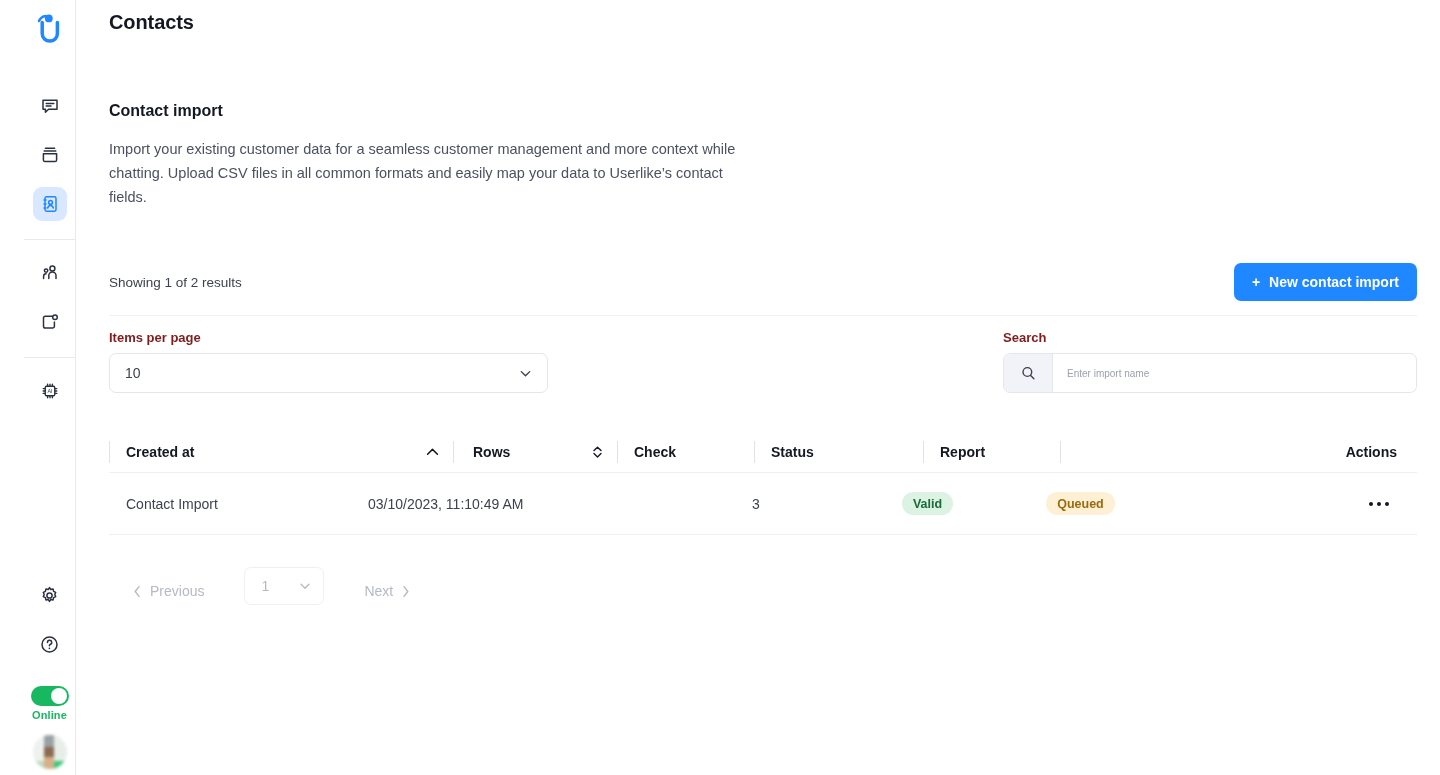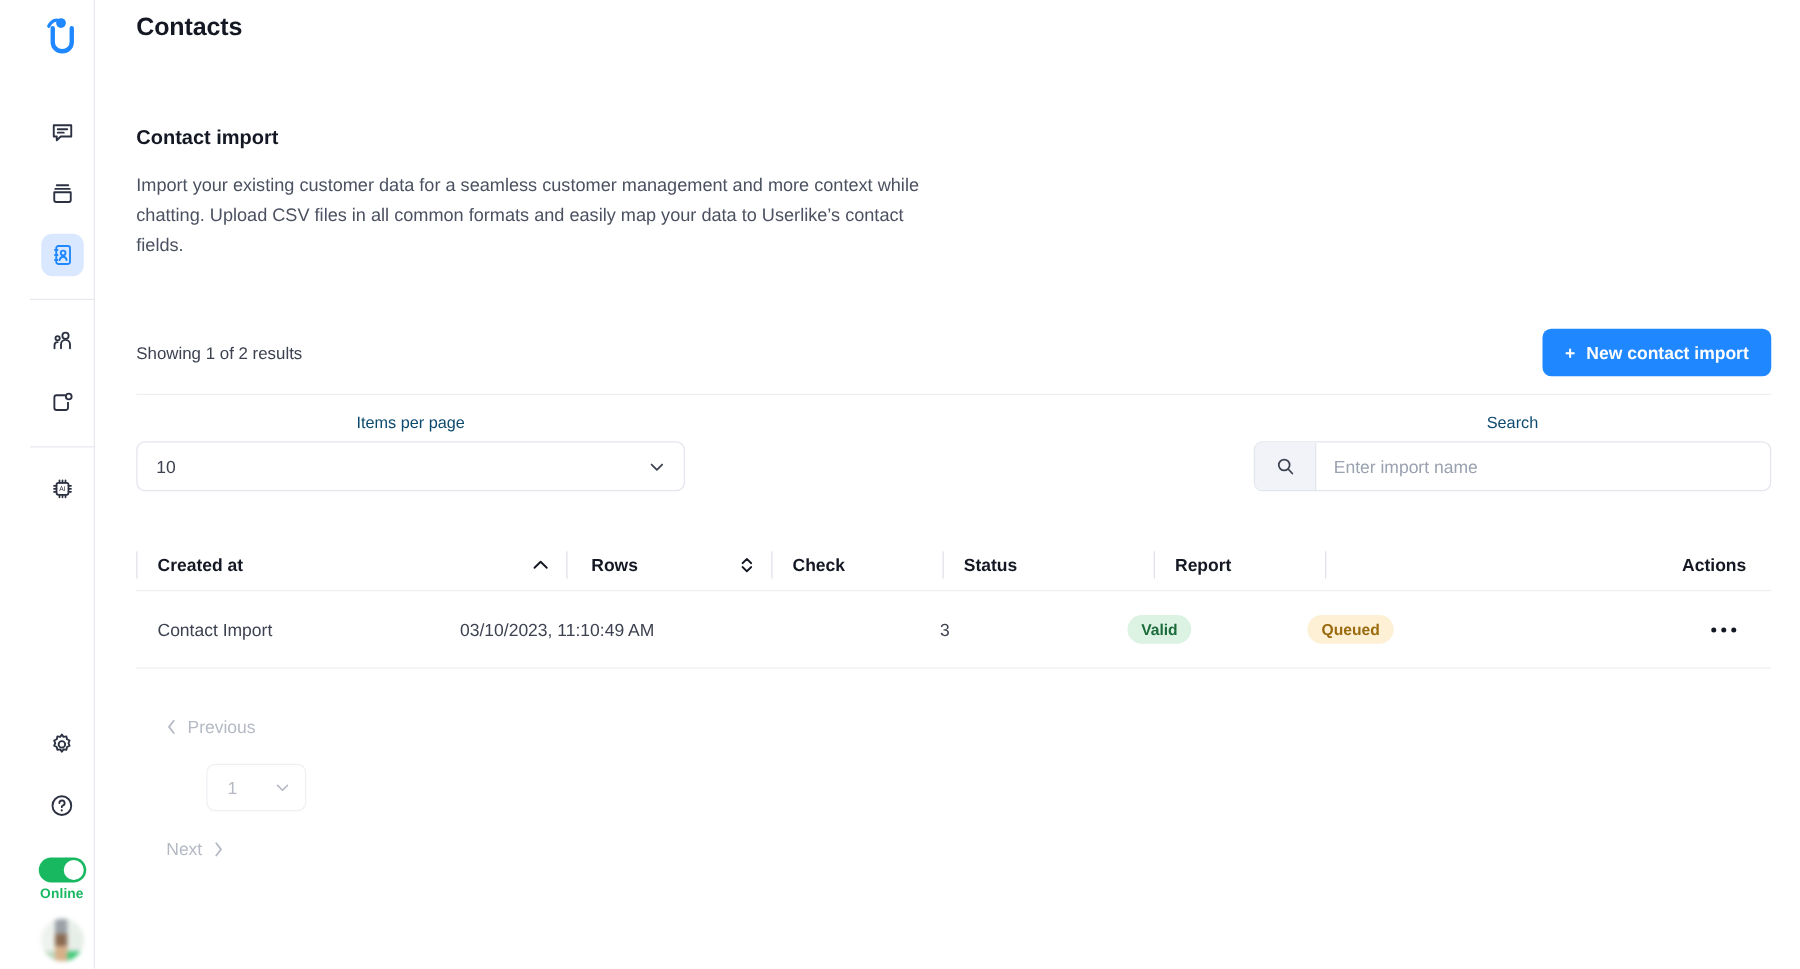--- a/index.html
+++ b/index.html
@@ -71,38 +71,38 @@
     display: inline-flex; align-items: center; gap: 9px; cursor: pointer;
   }
   .btn-primary .plus { font-size: 14px; font-weight: 700; line-height: 1; }
 
   .divider { height: 1px; background: #eef0f4; margin-top: 13px; margin-right: 23px; }
 
   .filters { display: flex; margin-top: 14px; padding-right: 23px; }
   .field { display: flex; flex-direction: column; }
   .field.left { width: 439px; }
   .field.right { margin-left: 455px; flex: 1 1 auto; }
-  .field-label { font-size: 13px; font-weight: 400; color: #0c4a6e; margin-bottom: 8px; text-align: center; }
+  .field-label { font-size: 13px; font-weight: 700; color: #7f1d1d; margin-bottom: 8px; }
   .select-box {
     height: 40px; border: 1px solid #e3e6ec; border-radius: 7px; background: #fff;
     display: flex; align-items: center; justify-content: space-between;
     padding: 0 14px 0 15px; font-size: 14px; color: #3d4250; cursor: pointer;
   }
   .search-box {
     height: 40px; border: 1px solid #e3e6ec; border-radius: 7px; background: #fff;
     display: flex; align-items: stretch; overflow: hidden;
   }
   .search-prefix {
     width: 49px; background: #f1f3f8; border-right: 1px solid #e3e6ec;
     display: flex; align-items: center; justify-content: center; color: #3d4250;
     cursor: pointer;
   }
   .search-input {
     flex: 1 1 auto; border: none; outline: none; padding: 0 14px;
-    font-size: 14px; color: #3d4250; font-family: "Liberation Sans", sans-serif;
+    font-size: 10px; color: #3d4250; font-family: "Liberation Sans", sans-serif;
     background: transparent;
   }
   .search-input::placeholder { color: #9aa1af; }
 
   
   .table { margin-top: 38px; margin-right: 23px; }
   .thead {
     display: flex; align-items: center; height: 42px;
     border-bottom: 1px solid #eef0f4;
     font-size: 14px; font-weight: 600; color: #141823;
@@ -136,21 +136,21 @@
   .badge.valid  { background: #dcf2e3; color: #1b6b3b; }
   .badge.queued { background: #fdf0d5; color: #9a6a0e; }
   .check-cell  { width: 137px; justify-content: center; padding-left: 0; }
   .status-cell { width: 169px; justify-content: center; padding-left: 0; }
   .report-cell { width: 137px; }
   .actions-cell { flex: 1 1 auto; justify-content: flex-end; padding-right: 22px; }
   .dots { display: inline-flex; gap: 4px; cursor: pointer; padding: 6px; }
   .dots i { width: 4px; height: 4px; border-radius: 50%; background: #141823; display: block; }
 
   
-  .pagination { display: flex; align-items: flex-start; margin-top: 32px; padding-left: 20px; gap: 16px; flex-direction: column; }
+  .pagination { display: flex; align-items: flex-end; margin-top: 32px; padding-left: 20px; gap: 0; }
   .pg-btn {
     display: inline-flex; align-items: center; gap: 8px;
     font-size: 14px; color: #b4b9c4; cursor: pointer; padding: 6px 4px;
   }
   .pg-select {
     width: 80px; height: 38px; border: 1px solid #eef0f4; border-radius: 7px;
     display: flex; align-items: center; justify-content: space-between;
     padding: 0 11px 0 16px; margin: 0 36px; font-size: 14px; color: #b4b9c4; cursor: pointer;
   }
   svg { display: block; }

